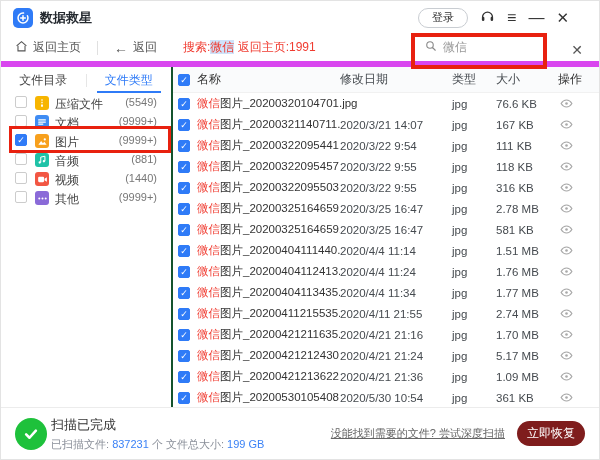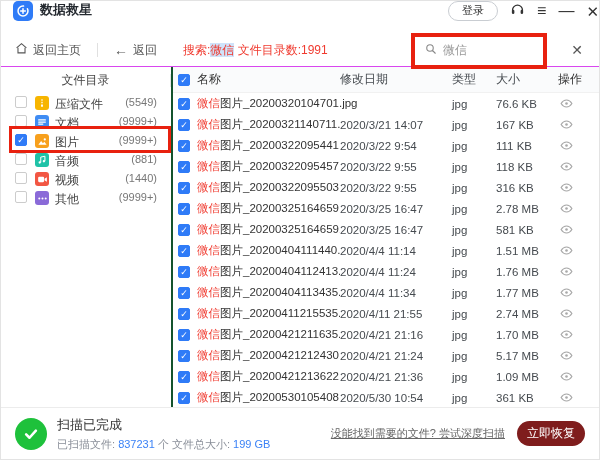--- a/index.html
+++ b/index.html
@@ -1,29 +1,29 @@
 <!DOCTYPE html>
 <html><head>
 <meta charset="utf-8">
 <style>
   * { box-sizing: border-box; margin: 0; padding: 0; }
   body { width: 600px; height: 460px; font-family: "Liberation Sans", sans-serif; background: #fff; }
   .window { position: relative; width: 600px; height: 460px; background: #fff; border: 1px solid #e3e3e3; overflow: hidden; }
 
   
-  .titlebar { height: 33px; display: flex; align-items: flex-start; padding: 0 0 0 12px; }
+  .titlebar { height: 33px; display: flex; align-items: center; padding: 0 30px 0 12px; }
   .logo { width: 20px; height: 20px; border-radius: 5px; background: #2f7bf7; display: flex; align-items: center; justify-content: center; flex: 0 0 20px; }
   .app-title { margin-left: 7px; font-size: 13px; font-weight: bold; color: #24292f; }
   .tb-right { margin-left: auto; display: flex; align-items: center; gap: 12px; }
   .login-btn { border: 1px solid #c9cdd2; border-radius: 10px; padding: 1px 13px 2px; font-size: 11px; color: #333; background: #fff; cursor: pointer; }
   .tb-ic { color: #333; font-size: 16px; line-height: 1; cursor: pointer; }
   .tb-ic.close { font-size: 15px; }
 
   
-  .toolbar { position: relative; height: 33px; border-bottom: 1px solid #d946ef; display: flex; align-items: center; padding-left: 14px; font-size: 12px; }
+  .toolbar { position: relative; height: 33px; border-bottom: 6px solid #d946ef; display: flex; align-items: center; padding-left: 14px; font-size: 12px; }
   .nav-btn { display: flex; align-items: center; gap: 5px; color: #555; cursor: pointer; }
   .v-div { width: 1px; height: 14px; background: #e0e0e0; margin: 0 16px; }
   .back-arrow { font-size: 14px; color: #555; }
   .status-red { margin-left: 26px; color: #f03b30; white-space: nowrap; }
   .status-red .kw { background: #cfe3fa; }
   .searchbox { position: absolute; left: 424px; top: 0; height: 100%; display: flex; align-items: center; gap: 6px; color: #999; }
   .clear-x { position: absolute; right: 16px; top: 8px; font-size: 14px; color: #555; cursor: pointer; }
   .anno { position: absolute; border: 4px solid #e8210f; z-index: 9; pointer-events: none; }
   .anno-search { left: 410px; top: -1px; width: 136px; height: 36px; }
 
@@ -53,21 +53,21 @@
   .c-name .hl { color: #f03b30; }
   .c-date { flex: 0 0 112px; color: #454a4f; }
   .c-type { flex: 0 0 44px; color: #454a4f; }
   .c-size { flex: 0 0 62px; color: #454a4f; }
   .c-ops { flex: 0 0 41px; display: flex; align-items: center; }
   .eye { margin-left: 2px; cursor: pointer; display: flex; }
 
   
   .footer { position: absolute; left: 0; bottom: 0; width: 100%; height: 52px; border-top: 1px solid #ececec; background: #fff; display: flex; align-items: center; padding: 0 14px; }
   .ok-circle { width: 32px; height: 32px; border-radius: 50%; background: #1ec13b; display: flex; align-items: center; justify-content: center; flex: 0 0 32px; }
-  .f-texts { margin-left: 10px; }
+  .f-texts { margin-left: 4px; }
   .f-title { font-size: 13px; color: #333; font-weight: 500; }
   .f-stats { margin-top: 3px; font-size: 11px; color: #8a8f99; }
   .f-stats .num { color: #3b82f6; }
   .deep-link { margin-left: auto; font-size: 11px; color: #666; text-decoration: underline; cursor: pointer; white-space: nowrap; }
   .recover-btn { margin-left: 12px; width: 68px; height: 25px; border: none; border-radius: 13px; background: #7f1d1d; color: #fff; font-size: 12px; cursor: pointer; font-family: inherit; }
 </style>
 </head>
 <body>
 
 <div class="window">
@@ -103,40 +103,41 @@
             <path d="M5.5 10.5V20h13v-9.5" fill="none" stroke="#555" stroke-width="2"></path>
           </svg>
       </span>
       <span>返回主页</span>
     </span>
     <span class="v-div"></span>
     <span class="nav-btn">
       <span class="back-arrow">←</span>
       <span>返回</span>
     </span>
-    <span class="status-red"><span>搜索:</span><span class="kw">微信</span><span> 文件目录数:</span><span>1991</span></span>
+    <span class="status-red"><span>搜索:</span><span class="kw">微信</span><span> 返回主页:</span><span>1991</span></span>
     <div class="searchbox">
       <span>
         <svg width="12" height="12" viewBox="0 0 24 24">
             <circle cx="10" cy="10" r="6.5" fill="none" stroke="#888" stroke-width="2.2"></circle>
             <path d="m15.5 15.5 5 5" stroke="#888" stroke-width="2.2" stroke-linecap="round"></path>
           </svg>
       </span>
       <span>微信</span>
     </div>
     <span class="clear-x">✕</span>
     <div class="anno anno-search"></div>
   </div>
 
   <div class="bodyarea">
 
     <div class="sidebar">
       <div class="tabs">
         <span class="tab">文件目录</span>
         <span class="tab-div"></span>
+        <span class="tab active">文件类型</span>
       </div>
       <div class="typelist">
   <div class="type-item">
     <span class="cbx"></span>
     <span class="ticon" style="background: rgb(247, 181, 0);">
               <svg width="10" height="10" viewBox="0 0 24 24">
                 <path d="M12 3v16" stroke="#fff" stroke-width="3" stroke-dasharray="3.5 2.5"></path>
                 <rect x="9.5" y="17" width="5" height="4" rx="1" fill="#fff"></rect>
               </svg>
             </span>

